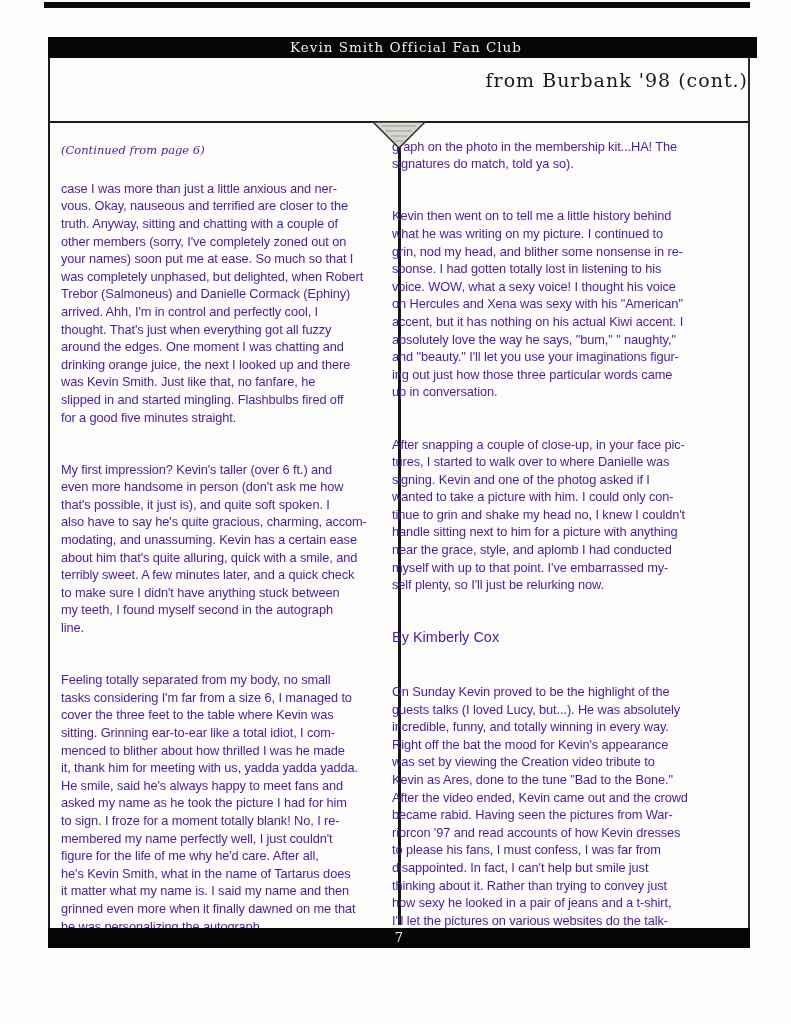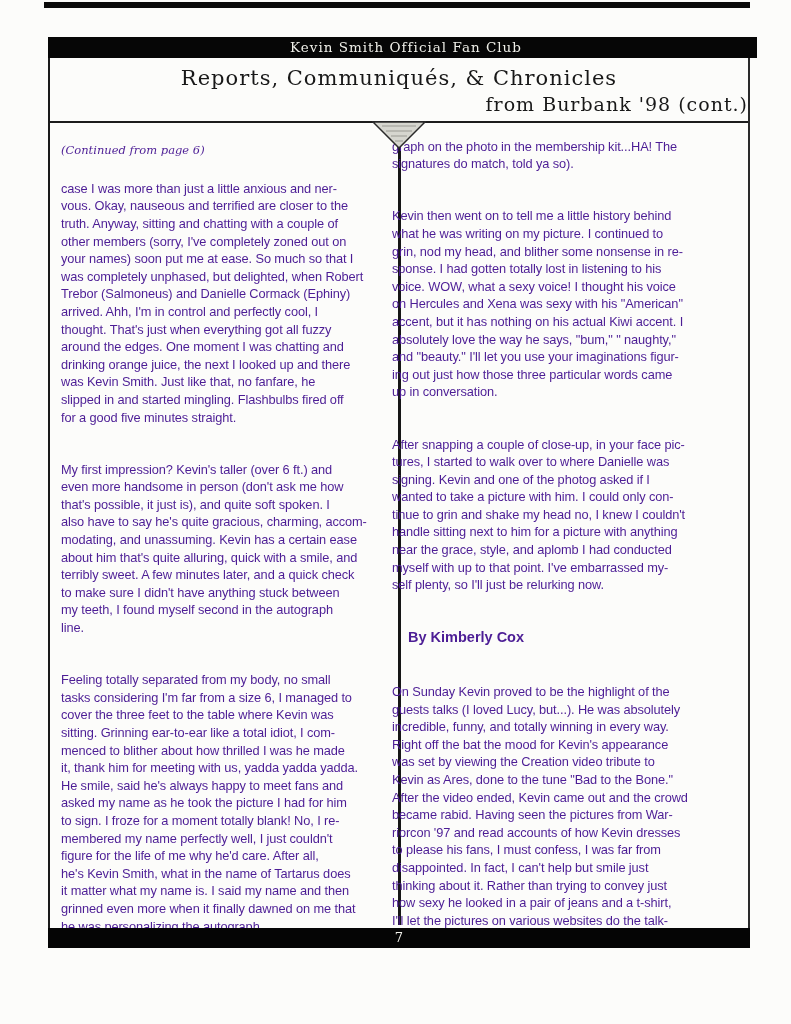--- a/index.html
+++ b/index.html
@@ -43,22 +43,22 @@
   .cont-note {
     font-family:"DejaVu Serif", serif; font-style:italic;
     font-size:11.5px; letter-spacing:0; white-space:normal;
   }
   .cont-from { margin:0 0 3px 0; }
   .section-heading {
     font-weight:bold; font-size:14.5px; line-height:19px;
     letter-spacing:0; margin:2px 0 0 0; white-space:normal;
   }
   .section-byline {
-    font-weight:bold; font-size:14.5px; line-height:19px;
-    letter-spacing:0; margin:0 0 18px 16px; white-space:normal;
+    font-weight:normal; font-size:14.5px; line-height:19px;
+    letter-spacing:0; margin:0 0 18px 0; white-space:normal;
   }
   .footer-bar {
     position:absolute; left:48px; top:928px; width:702px; height:20px;
     background:#050505; color:#f2f2ec; text-align:center;
     font-family:"DejaVu Serif", serif; font-size:13px; line-height:19px;
   }
 </style>
 </head>
 <body>
 
@@ -66,21 +66,20 @@
 
   <div class="top-rule"></div>
 
   <div class="header-bar">
     <span>Kevin Smith Official Fan Club</span>
   </div>
 
   <div class="content-box">
 
     <div class="title-block">
-      <div class="title-line1">Reports, Communiqués, &amp; Chronicles</div>
       <div class="title-line2">from Burbank '98 (cont.)</div>
     </div>
 
     <div class="title-rule"></div>
 
     <svg class="ornament" viewBox="0 0 54 28">
       <polygon points="1,1 53,1 27,27" fill="#d6d6cf" stroke="#2a2a2a" stroke-width="1.5"></polygon>
       <line x1="10" y1="5" x2="44" y2="5" stroke="#9a9a93" stroke-width="1"></line>
       <line x1="14" y1="10" x2="40" y2="10" stroke="#9a9a93" stroke-width="1"></line>
       <line x1="19" y1="15" x2="35" y2="15" stroke="#9a9a93" stroke-width="1"></line>

